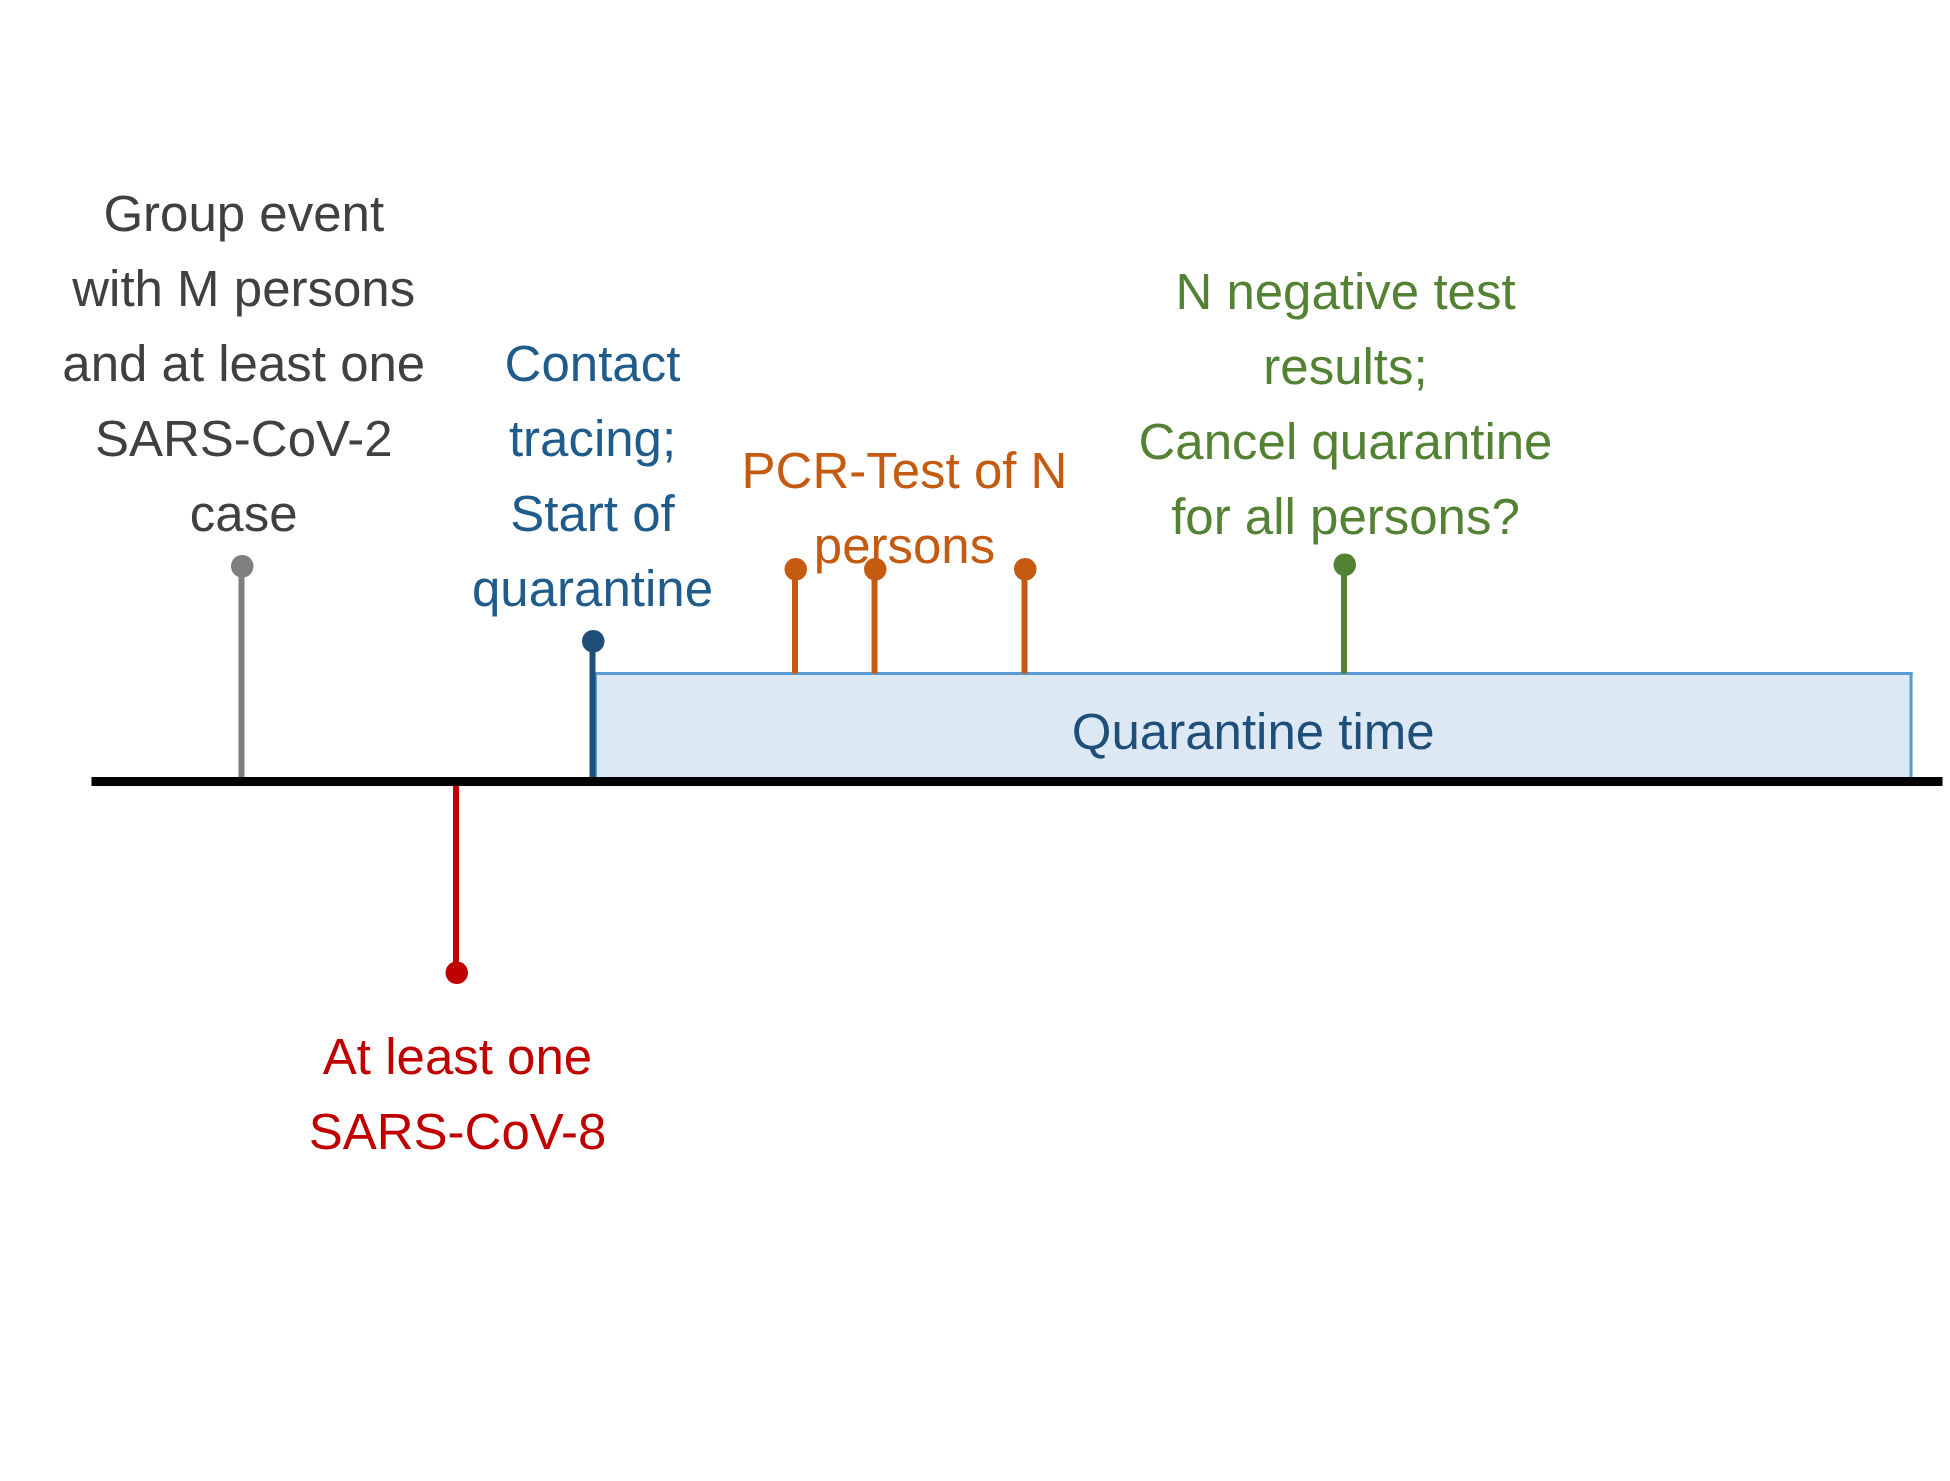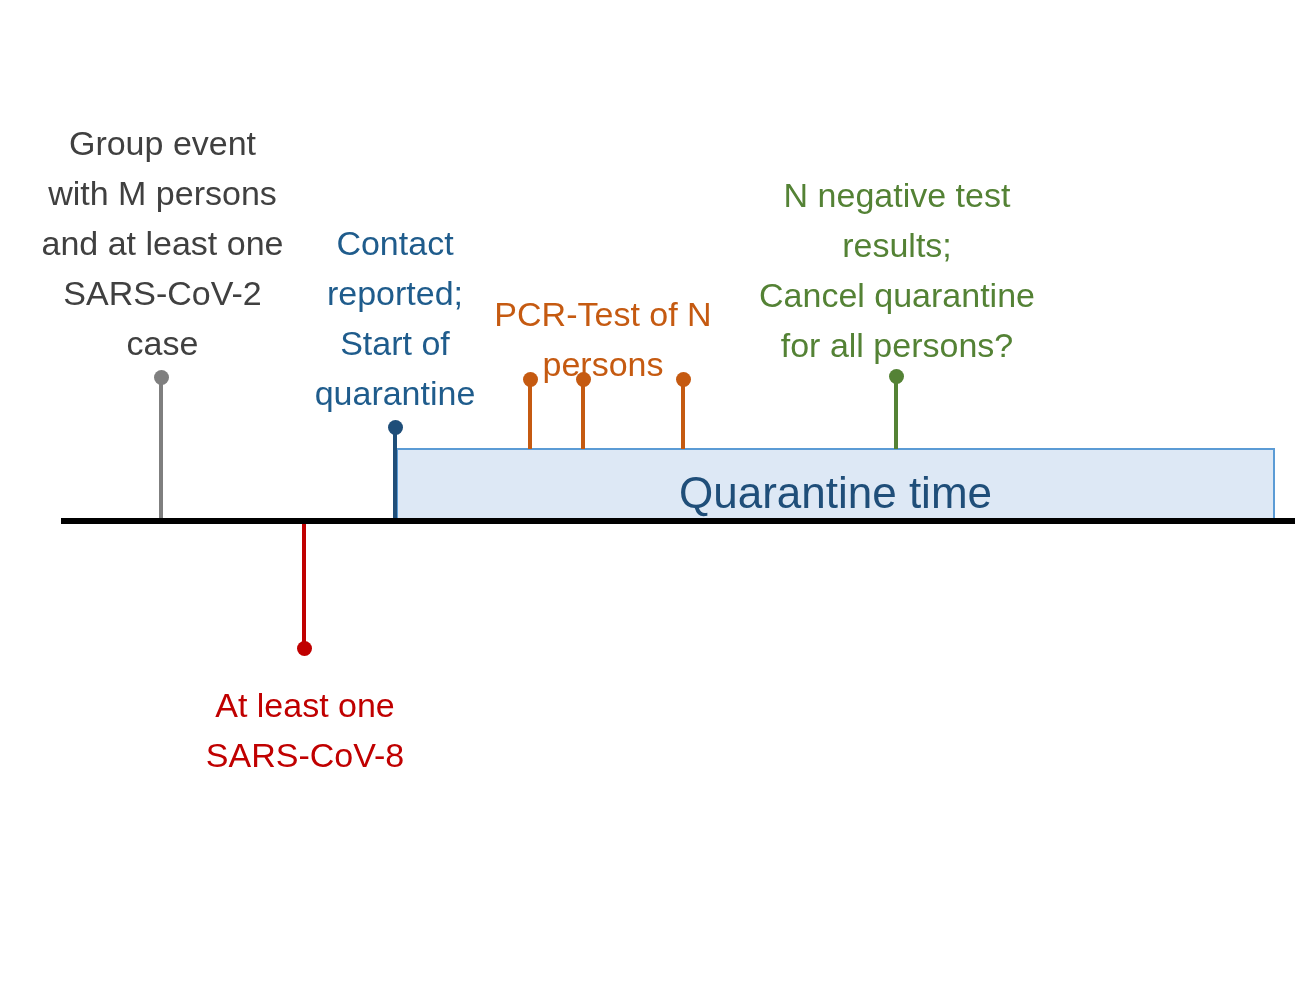--- a/index.html
+++ b/index.html
@@ -29,21 +29,21 @@
     position: absolute;
     background: #dde8f5;
     border: 2px solid #5b9bd5;
     border-bottom: none;
     box-sizing: border-box;
   }
   .quarantine-band-label {
     position: absolute;
     white-space: nowrap;
     color: #1f4e79;
-    font-size: 44px;
+    font-size: 34px;
     line-height: 1;
   }
 
   
   .marker {
     position: absolute;
   }
   .marker .stem {
     position: absolute;
     width: 4px;
@@ -79,21 +79,21 @@
 
 <div id="canvas">
 
   <div class="annot grey" style="left:10px; top:118px; width:305px;">Group event
 with M persons
 and at least one
 SARS-CoV-2
 case</div>
 
   <div class="annot blue" style="left:292px; top:218px; width:206px;">Contact
-reported;
+tracing;
 Start of
 quarantine</div>
 
   <div class="annot orange" style="left:485px; top:269px; width:236px;margin-top:20px;">PCR-Test of N
 persons</div>
 
   <div class="annot green" style="left:738px; top:170px; width:318px;">N negative test
 results;
 Cancel quarantine
 for all persons?</div>

